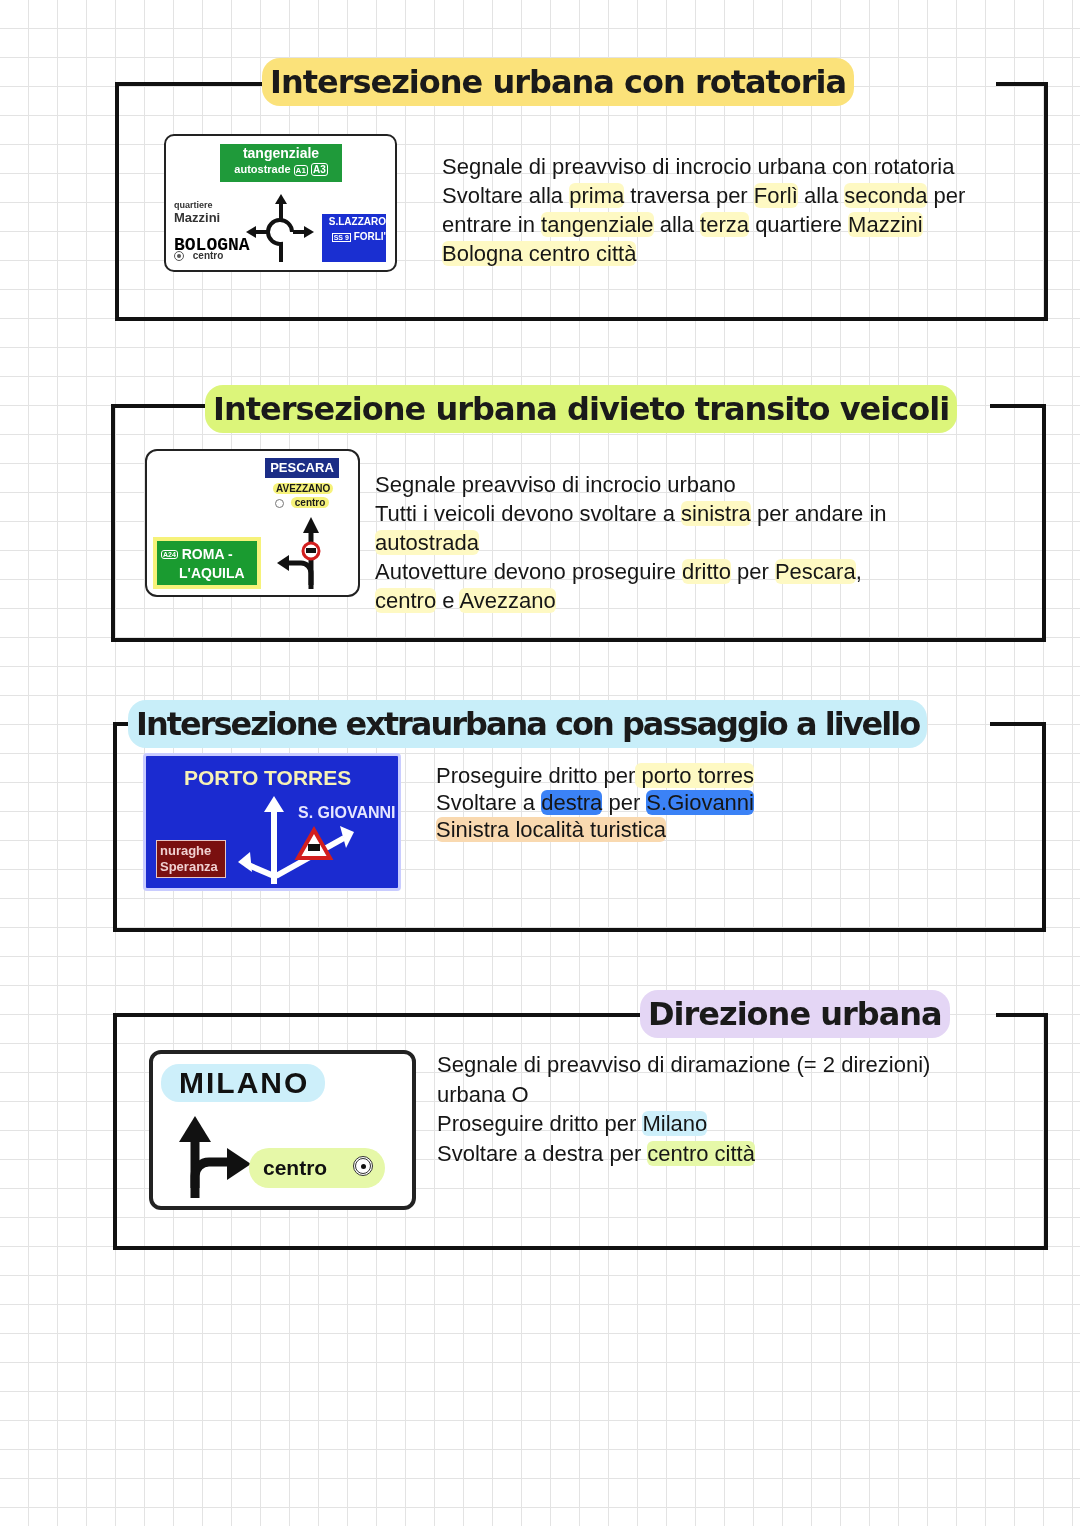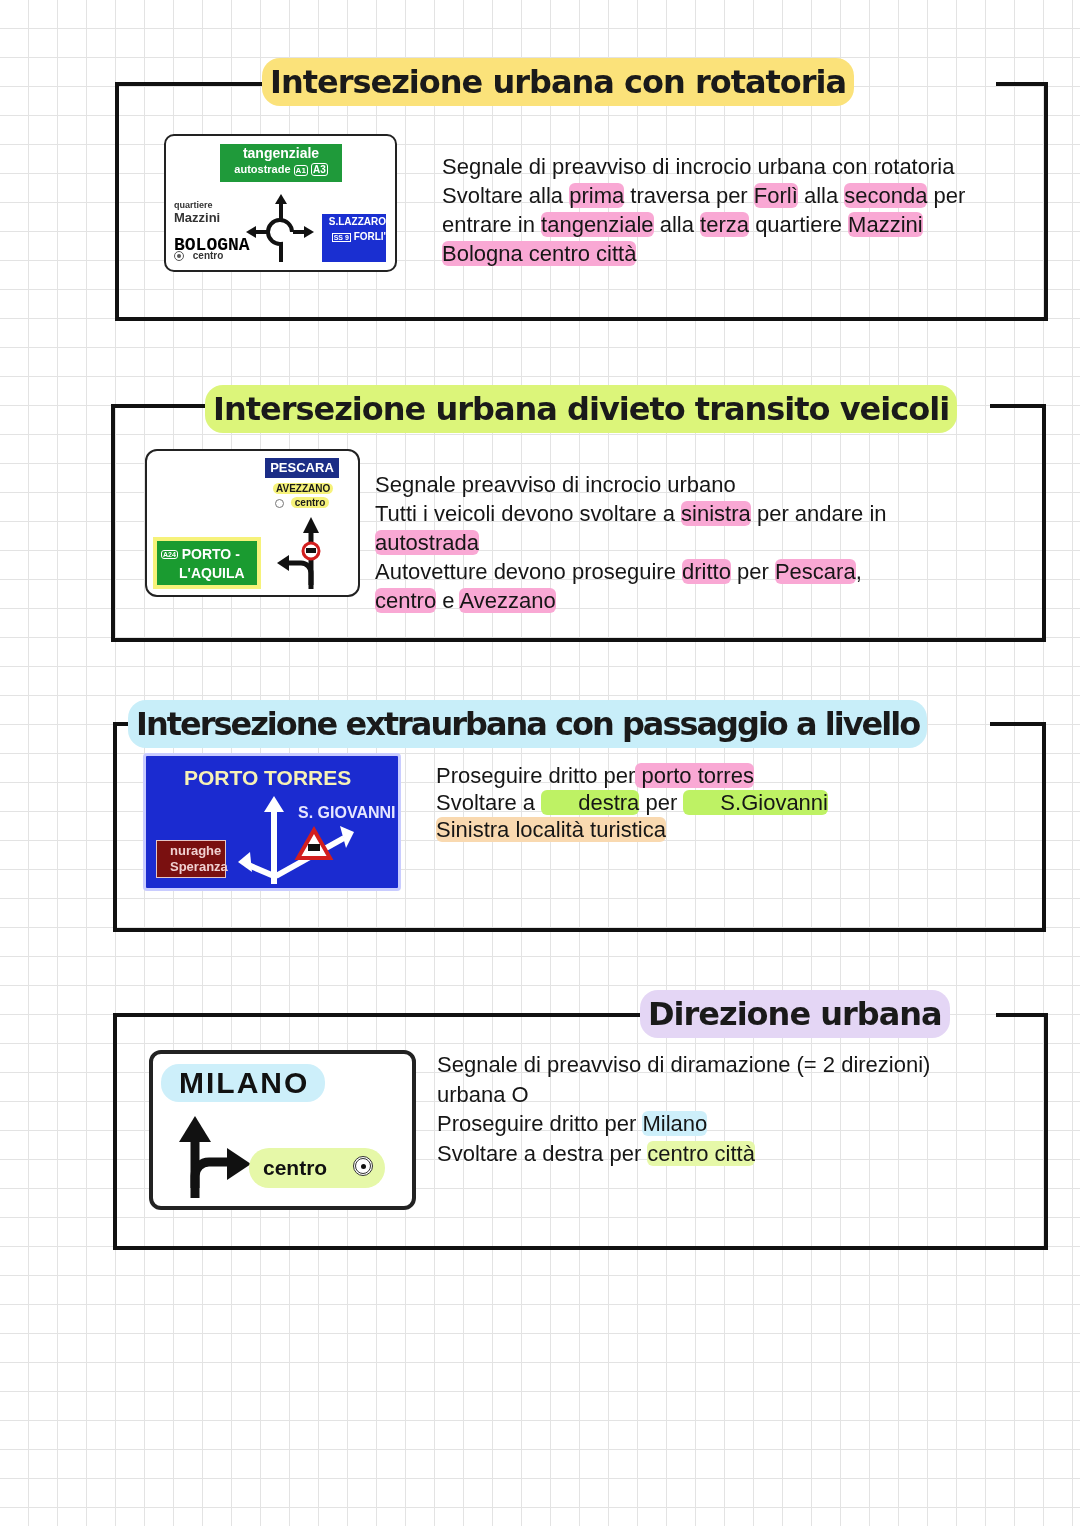--- a/index.html
+++ b/index.html
@@ -33,22 +33,22 @@
     border-radius: 18px;
     line-height: 44px;
   }
   .desc {
     position: absolute;
     font-size: 22px;
     line-height: 29px;
     color: #161616;
   }
   .desc div { white-space: nowrap; }
-  .hl-y { background: #f9a8d4; border-radius: 6px; }
-  .hl-p { background: #bef264; border-radius: 6px; padding-left: 37px; }
+  .hl-y { background: #fef9c3; border-radius: 6px; }
+  .hl-p { background: #3b82f6; border-radius: 6px; }
   .hl-o { background: #f9d9b0; border-radius: 6px; }
   .hl-b { background: #cdeffa; border-radius: 6px; }
   .hl-g { background: #e6f8a8; border-radius: 6px; }
 
   .sign { position: absolute; box-sizing: border-box; font-family: "Liberation Sans", sans-serif; font-weight: bold; }
   .sign-white { background: #fff; border: 3px solid #222; border-radius: 10px; }
   .abs { position: absolute; }
 </style>
 </head>
 <body>
@@ -118,21 +118,21 @@
       <path d="M36 74 V14" stroke="#111" stroke-width="5"></path>
       <polygon points="28,18 36,2 44,18" fill="#111"></polygon>
       <path d="M36 70 V58 A10 10 0 0 0 26 48 H12" fill="none" stroke="#111" stroke-width="5"></path>
       <polygon points="14,40 2,48 14,56" fill="#111"></polygon>
       <circle cx="36" cy="36" r="8" fill="#fff" stroke="#d21e1e" stroke-width="3"></circle>
       <rect x="31" y="33" width="10" height="5" fill="#111"></rect>
     </svg>
     <div class="abs" style="left:10px; top:90px; width:100px; height:44px; background:#1a9b30; color:#fff; box-shadow:0 0 0 4px #f6f27a;">
       <div style="font-size:14px; line-height:18px; margin:4px 0 0 4px;">
         <span style="border:1px solid #fff; border-radius:3px; font-size:7px; padding:0 1px; vertical-align:middle;">A24</span>
-        <span>PORTO -</span>
+        <span>ROMA -</span>
       </div>
       <div style="font-size:14px; line-height:18px; margin-left:22px;">L'AQUILA</div>
     </div>
   </div>
 
   <div class="desc" style="left:375px; top:470px;">
       <div><span>Segnale preavviso di incrocio urbano</span></div>
       <div><span>Tutti i veicoli devono svoltare a </span><span class="hl-y">sinistra</span><span> per andare in</span></div>
       <div><span class="hl-y">autostrada</span></div>
       <div><span> Autovetture devono proseguire </span><span class="hl-y">dritto</span><span> per </span><span class="hl-y">Pescara</span><span>,</span></div>
@@ -152,21 +152,21 @@
     <svg class="abs" style="left:90px; top:40px;" width="120" height="90" viewBox="0 0 120 90">
       <path d="M38 88 V12" stroke="#fff" stroke-width="6"></path>
       <polygon points="28,16 38,0 48,16" fill="#fff"></polygon>
       <path d="M38 80 L10 68" stroke="#fff" stroke-width="6"></path>
       <polygon points="2,66 14,56 16,76" fill="#fff"></polygon>
       <path d="M40 80 L108 42" stroke="#fff" stroke-width="6"></path>
       <polygon points="104,30 118,36 110,52" fill="#fff"></polygon>
       <polygon points="78,34 62,62 94,62" fill="#fff" stroke="#d21e1e" stroke-width="4"></polygon>
       <rect x="72" y="48" width="12" height="7" fill="#111"></rect>
     </svg>
-    <div class="abs" style="left:10px; top:84px; width:70px; height:38px; background:#7a1010; border:1px solid #e6c6c6; color:#f0d0d0; font-size:13px; line-height:16px; padding:2px 13px; box-sizing:border-box;">
+    <div class="abs" style="left:10px; top:84px; width:70px; height:38px; background:#7a1010; border:1px solid #e6c6c6; color:#f0d0d0; font-size:13px; line-height:16px; padding:2px 3px; box-sizing:border-box;">
       <div>nuraghe</div>
       <div>Speranza</div>
     </div>
   </div>
 
   <div class="desc" style="left:436px; top:762px; line-height:27px;">
       <div><span> Proseguire dritto per</span><span class="hl-y"> porto torres</span></div>
       <div><span> Svoltare a </span><span class="hl-p">destra</span><span> per </span><span class="hl-p">S.Giovanni</span></div>
       <div><span class="hl-o">Sinistra località turistica</span></div>
     </div>

